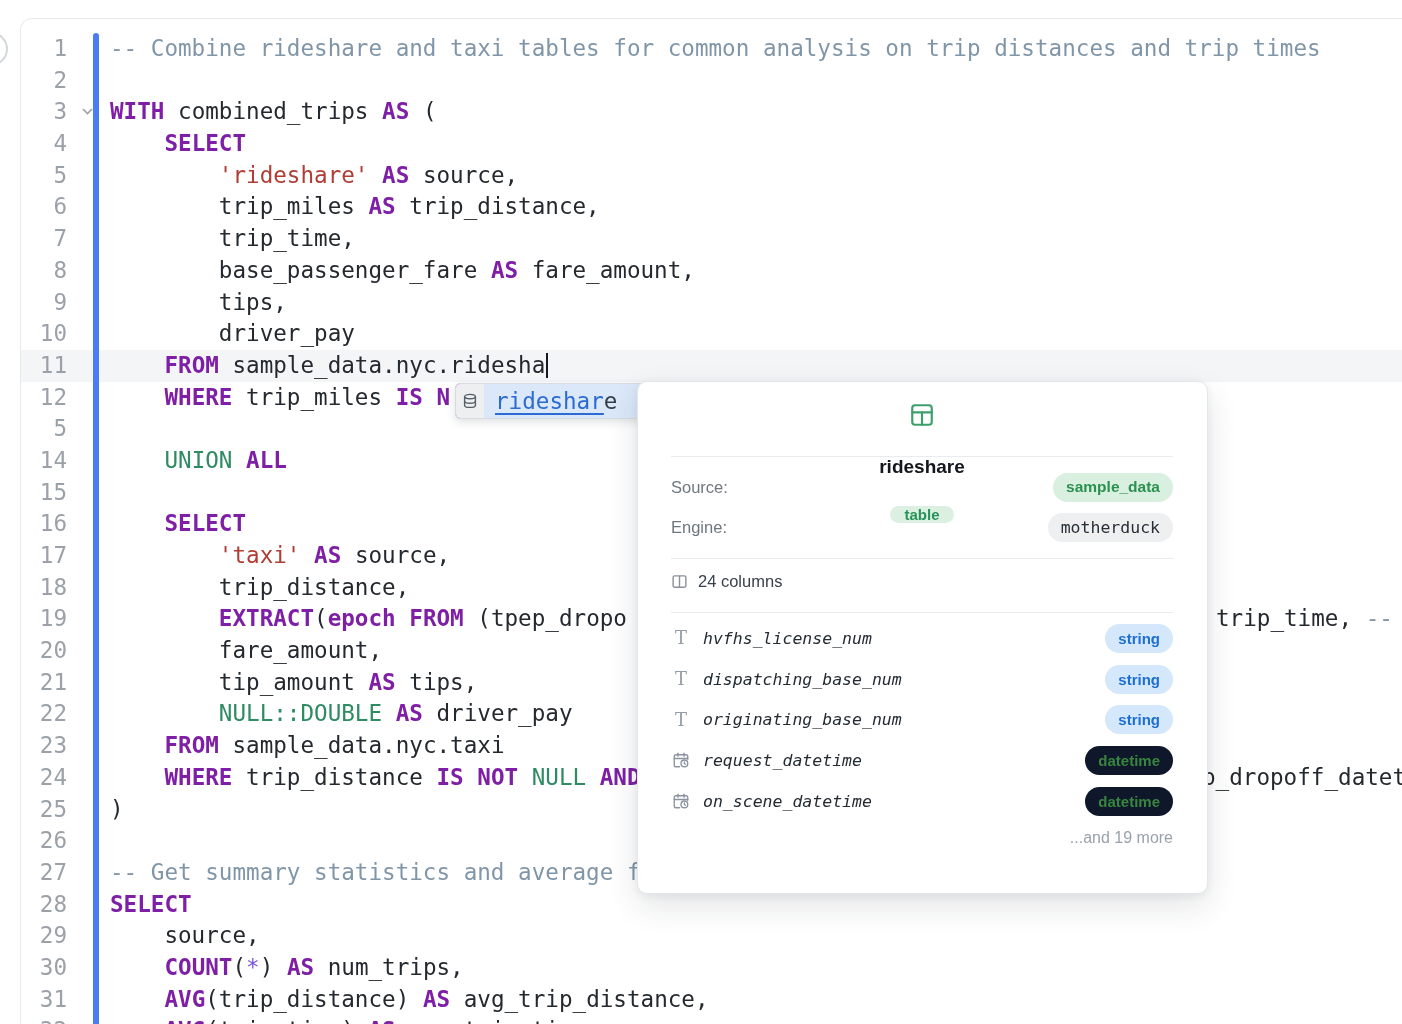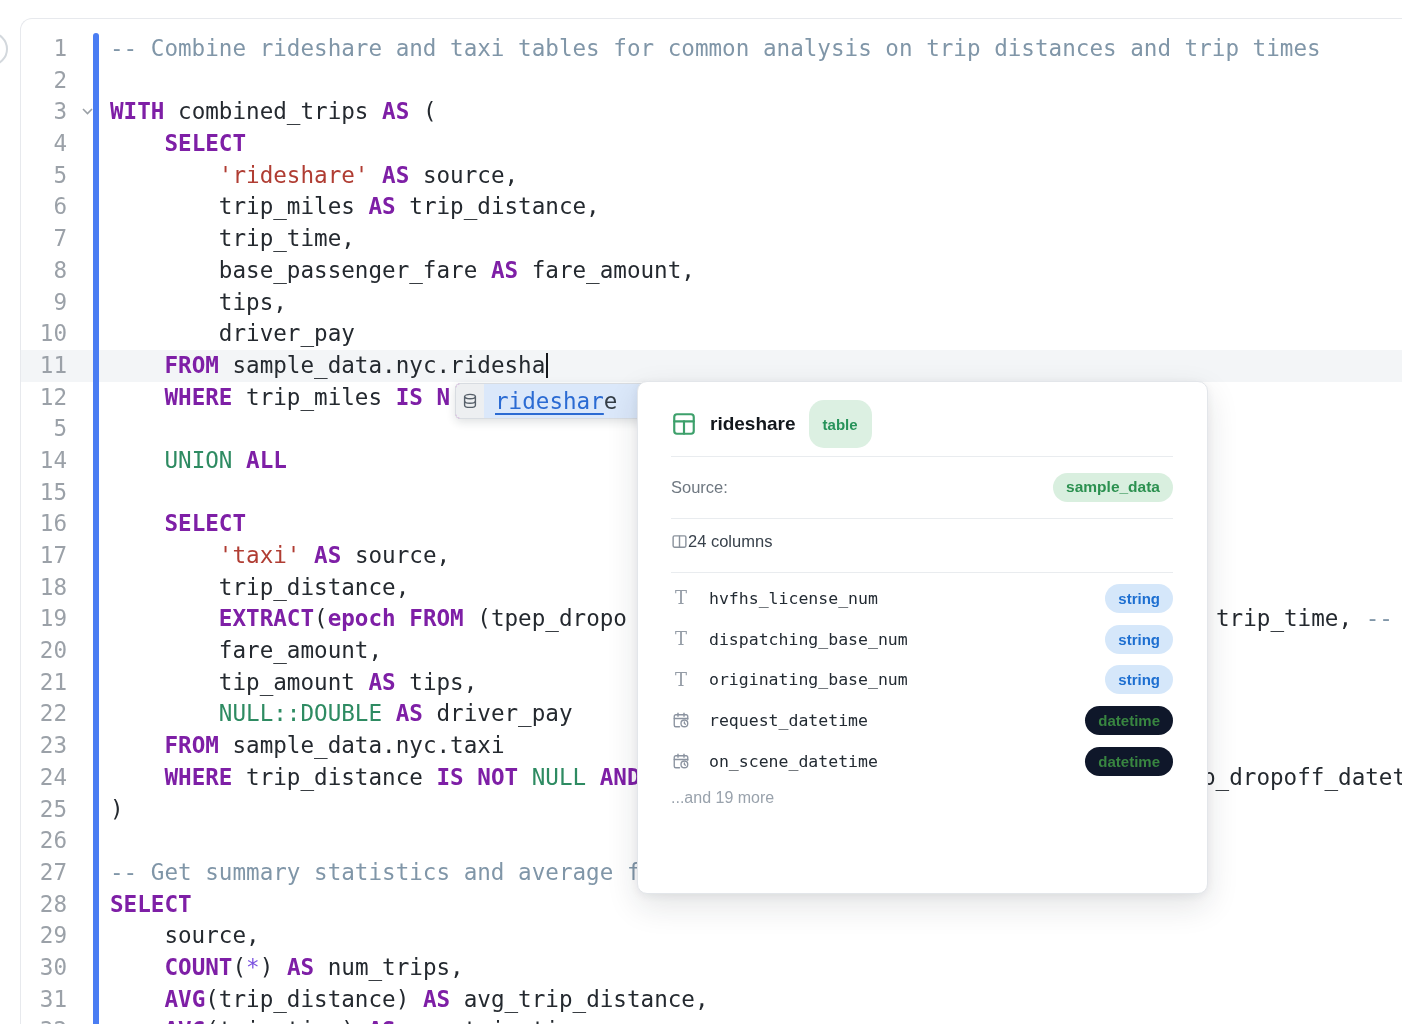--- a/index.html
+++ b/index.html
@@ -42,43 +42,43 @@
   .ac-item{width:153px;background:#dbe8fa;display:flex;align-items:center;padding-left:11px;
     font-family:"DejaVu Sans Mono",monospace;font-size:22.6px;line-height:33px;cursor:pointer;}
   .ac-match{color:var(--match-blue,#2b6bd3);text-decoration:underline;
     text-decoration-thickness:2px;text-underline-offset:4px;}
   .ac-rest{color:#343d46;}
 
   
   .po{position:absolute;left:637px;top:381px;width:571px;height:513px;background:#fff;
     border:1px solid #e3e6ea;border-radius:10px;box-sizing:border-box;padding:0 34px 0 33px;
     box-shadow:0 12px 32px rgba(25,35,45,.12),0 2px 8px rgba(25,35,45,.06);z-index:30;}
-  .po-header{margin-top:20px;height:44px;display:flex;align-items:center;gap:13px;}
+  .po-header{margin-top:20px;height:44px;display:flex;align-items:center;gap:28px;flex-direction:column;}
   .po-title{font-size:19px;font-weight:bold;color:#12171c;}
   .po-badge{height:48px;padding:0 14px;border-radius:15px;background:#dcf0e2;
     color:#27935a;font-weight:bold;font-size:15px;display:inline-flex;align-items:center;}
   .po-div{height:1px;background:#e9ecef;}
   .mt10{margin-top:10px;} .mt11{margin-top:11px;} .mt9{margin-top:9px;} .mt5{margin-top:5px;}
   .po-row{display:flex;justify-content:space-between;align-items:center;height:40px;text-align:right;}
   .po-row:first-child{margin-top:10px;}
   .po-label{font-size:16.5px;color:#6e7780;}
   .pill{height:29px;padding:0 13px;border-radius:14.5px;display:inline-flex;align-items:center;
     font-weight:bold;font-size:15.5px;}
   .pill-green{background:var(--green-badge-bg,#d9efdf);color:var(--green-badge-text,#2c9150);}
   .pill-gray{background:var(--gray-badge-bg,#edeff1);color:#272e35;font-weight:normal;
     font-family:"DejaVu Sans Mono",monospace;font-size:16.5px;}
-  .po-sum{height:44px;display:flex;align-items:center;font-size:16.5px;color:#39424c;}
+  .po-sum{height:44px;display:flex;align-items:center;gap:10px;font-size:16.5px;color:#39424c;}
   .po-col{height:40.7px;display:flex;align-items:center;}
   .po-col-icon{width:20px;display:flex;justify-content:center;align-items:center;line-height:0;}
   .t-glyph{font-family:"DejaVu Serif",serif;font-size:18px;color:#949ca6;line-height:1;}
-  .po-col-name{font-family:"DejaVu Sans Mono",monospace;font-size:16.5px;color:#232b33;margin-left:18px;}
+  .po-col-name{font-family:"DejaVu Sans Mono",monospace;font-size:16.5px;color:#232b33;margin-left:12px;font-style:italic;}
   .po-col .pill{margin-left:auto;font-size:15px;}
   .pill-blue{background:var(--blue-badge-bg,#d5e7fa);color:var(--blue-badge-text,#1d6fd1);}
   .pill-dt{background:#0f172a;color:#388540;}
-  .po-more{margin-top:8px;text-align:left;font-size:16px;color:#99a2ac;}
+  .po-more{margin-top:8px;text-align:right;font-size:16px;color:#99a2ac;}
 </style>
 </head>
 <body>
 
 <div class="stage">
   <div class="panel"></div>
   <div class="edge-circle"></div>
   <div class="hl" id="line-hl" style="top: 350px;"></div>
   <div class="gutter" id="gutter">
       <div class="g-line">1</div>
@@ -145,20 +145,24 @@
       <span class="po-title">rideshare</span>
       <span class="po-badge">table</span>
     </div>
     <div class="po-div mt10"></div>
     <div id="inforows">
   <div class="po-row">
     <span class="po-label">Source:</span>
     <span class="pill pill-green">sample_data</span>
   </div>
 
+  <div class="po-row">
+    <span class="po-label">Engine:</span>
+    <span class="pill pill-gray">motherduck</span>
+  </div>
 </div>
     <div class="po-div mt11"></div>
     <div class="po-sum">
       <span style="line-height:0;">
         <svg width="17" height="17" viewBox="0 0 24 24" fill="none" stroke="#8a929c" stroke-width="2">
           <rect x="3" y="4" width="18" height="16" rx="2"></rect>
           <line x1="12" y1="4" x2="12" y2="20"></line>
         </svg>
       </span>
       <span>24 columns</span>

